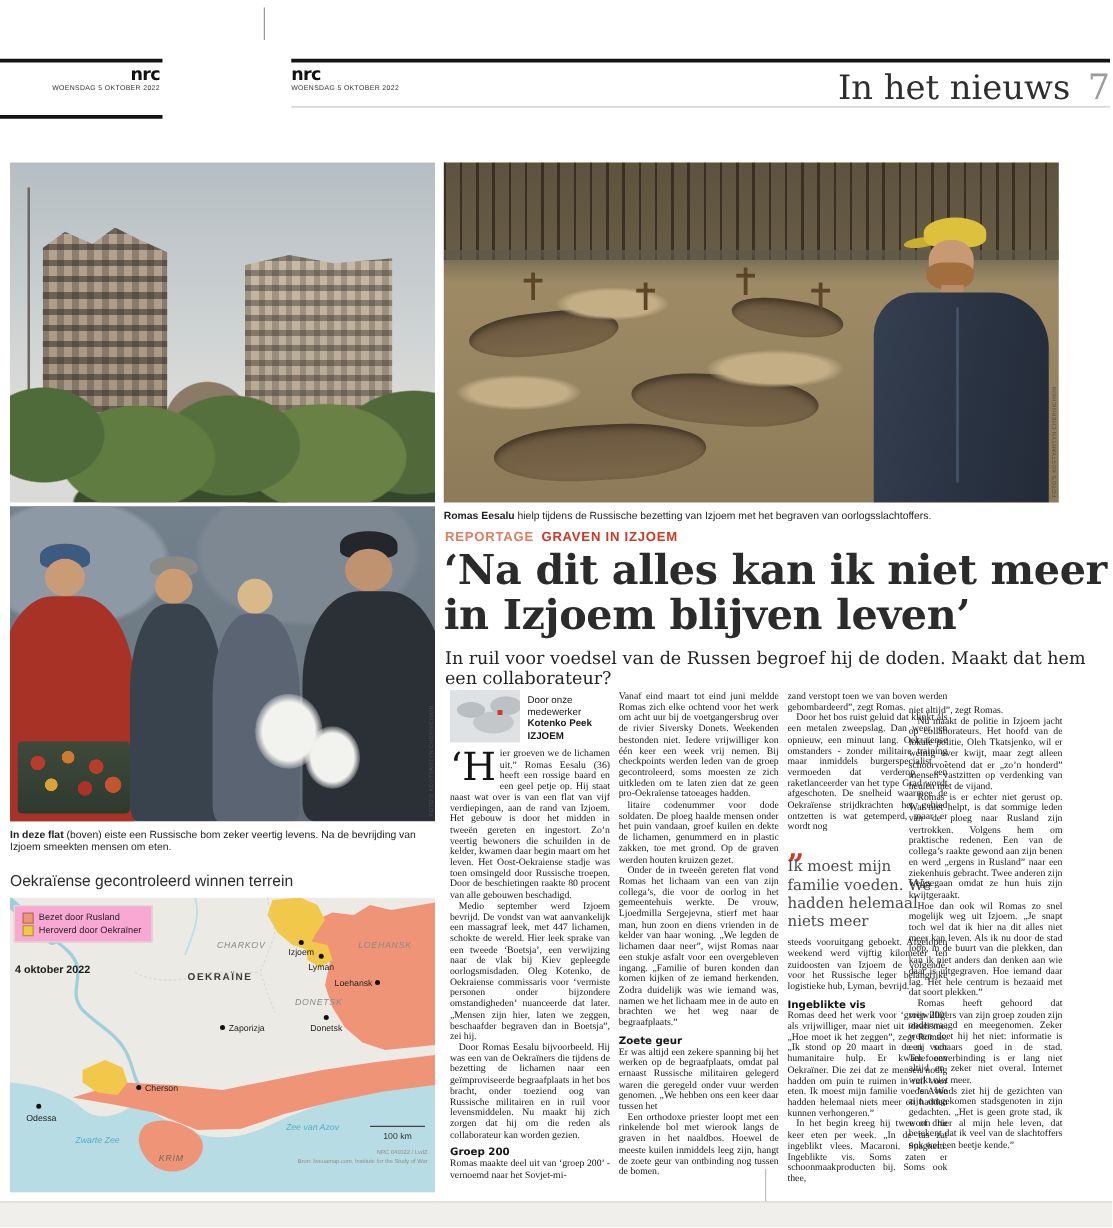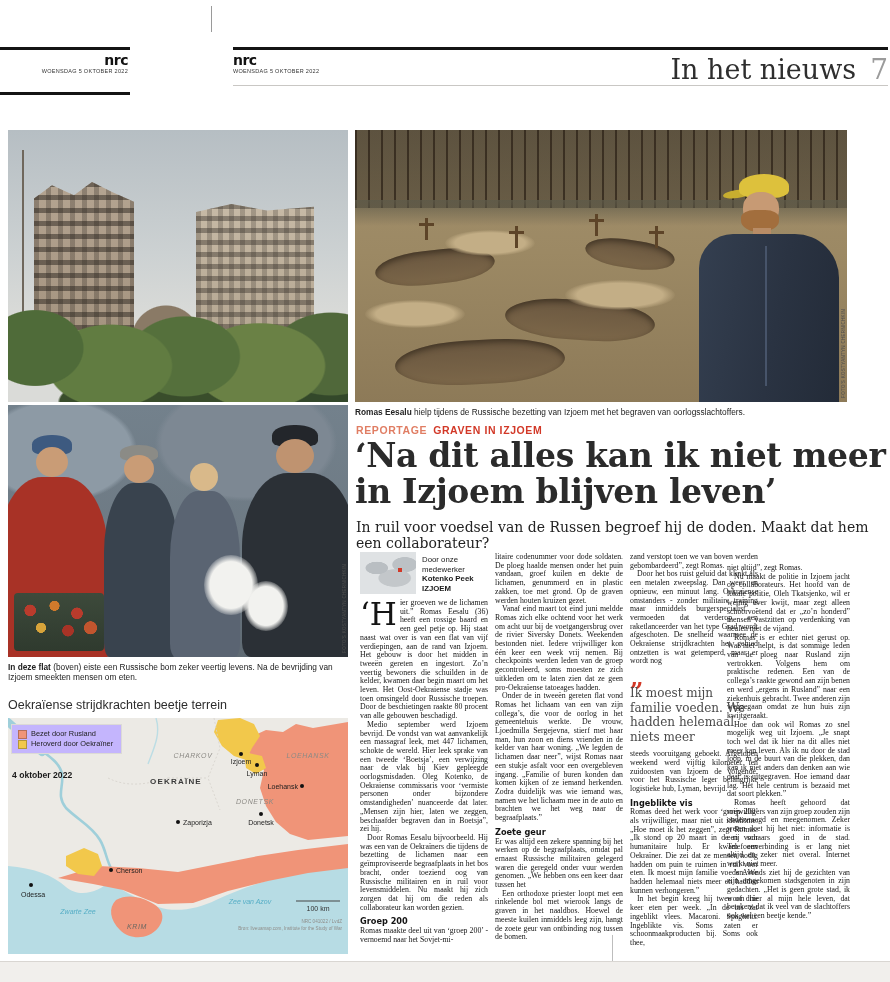--- a/index.html
+++ b/index.html
@@ -121,21 +121,21 @@
   .body-p + .body-p { text-indent:7px; }
   .dropcap { float:left; font-family:"DejaVu Serif",serif; font-size:31px; line-height:26px; padding:2px 3px 0 0; color:#141414; }
   .subhead { font-family:"DejaVu Sans",sans-serif; font-weight:bold; font-size:8.2px; margin-top:5px; margin-bottom:1px; }
   .pullquote { margin:7px 0 6px 0; }
   .pq-marks { font-family:"DejaVu Serif",serif; font-size:24px; line-height:10px; color:#d23827; font-weight:bold; display:block; height:13px; }
   .pq-text { font-family:"DejaVu Serif",serif; font-size:12px; line-height:14.5px; color:#4a4a4a; text-align:left; display:block; }
 
   
   .map-title { position:absolute; left:8px; top:698px; font-size:12.5px; color:#2d2d2d; }
   .map-wrap { position:absolute; left:8px; top:718px; width:340px; height:236px; }
-  .map-legend { position:absolute; left:3px; top:6px; background:#c4b5fd; border:1px solid #dcdad6; padding:4px 8px 4px 6px; z-index:5; }
+  .map-legend { position:absolute; left:3px; top:6px; background:#f9a8d4; border:1px solid #dcdad6; padding:4px 8px 4px 6px; z-index:5; }
   .legend-row { display:flex; align-items:center; gap:4px; font-size:7.4px; color:#222; line-height:10px; }
   .swatch { width:9px; height:9px; border:1px solid rgba(0,0,0,.25); flex:none; }
   .map-date { position:absolute; left:4px; top:52px; font-size:8.6px; font-weight:bold; z-index:5; }
 
   svg text { font-family:"Liberation Sans",sans-serif; }
   .t-region { font-size:7px; font-style:italic; fill:#8c8a85; letter-spacing:.6px; }
   .t-country{ font-size:8px; font-weight:bold; fill:#3a3a3a; letter-spacing:1.2px; }
   .t-city   { font-size:7px; fill:#1d1d1d; }
   .t-sea    { font-size:7px; font-style:italic; fill:#56aec6; }
   .t-krim   { font-size:7px; font-style:italic; fill:#6b6862; letter-spacing:.6px; }
@@ -254,22 +254,22 @@
 
 <div class="col col1">
   <p class="body-p"><span class="dropcap">‘H</span><span>ier groeven we de lichamen uit.” Romas Eesalu (36) heeft een rossige baard en een geel petje op. Hij staat naast wat over is van een flat van vijf verdiepingen, aan de rand van Izjoem. Het gebouw is door het midden in tweeën gereten en ingestort. Zo’n veertig bewoners die schuilden in de kelder, kwamen daar begin maart om het leven. Het Oost-Oekraiense stadje was toen omsingeld door Russische troepen. Door de beschietingen raakte 80 procent van alle gebouwen beschadigd.</span></p>
   <p class="body-p">Medio september werd Izjoem bevrijd. De vondst van wat aanvankelijk een massagraf leek, met 447 lichamen, schokte de wereld. Hier leek sprake van een tweede ‘Boetsja’, een verwijzing naar de vlak bij Kiev gepleegde oorlogsmisdaden. Oleg Kotenko, de Oekraiense commissaris voor ‘vermiste personen onder bijzondere omstandigheden’ nuanceerde dat later. „Mensen zijn hier, laten we zeggen, beschaafder begraven dan in Boetsja”, zei hij.</p>
   <p class="body-p">Door Romas Eesalu bijvoorbeeld. Hij was een van de Oekraïners die tijdens de bezetting de lichamen naar een geïmproviseerde begraafplaats in het bos bracht, onder toeziend oog van Russische militairen en in ruil voor levensmiddelen. Nu maakt hij zich zorgen dat hij om die reden als collaborateur kan worden gezien.</p>
   <h3 class="subhead">Groep 200</h3>
   <p class="body-p">Romas maakte deel uit van ‘groep 200’ - vernoemd naar het Sovjet-mi-</p>
 </div>
 
 <div class="col col2">
+  <p class="body-p">Vanaf eind maart tot eind juni meldde Romas zich elke ochtend voor het werk om acht uur bij de voetgangersbrug over de rivier Siversky Donets. Weekenden bestonden niet. Iedere vrijwilliger kon één keer een week vrij nemen. Bij checkpoints werden leden van de groep gecontroleerd, soms moesten ze zich uitkleden om te laten zien dat ze geen pro-Oekraïense tatoeages hadden.</p>
   <p class="body-p">litaire codenummer voor dode soldaten. De ploeg haalde mensen onder het puin vandaan, groef kuilen en dekte de lichamen, genummerd en in plastic zakken, toe met grond. Op de graven werden houten kruizen gezet.</p>
-  <p class="body-p">Vanaf eind maart tot eind juni meldde Romas zich elke ochtend voor het werk om acht uur bij de voetgangersbrug over de rivier Siversky Donets. Weekenden bestonden niet. Iedere vrijwilliger kon één keer een week vrij nemen. Bij checkpoints werden leden van de groep gecontroleerd, soms moesten ze zich uitkleden om te laten zien dat ze geen pro-Oekraïense tatoeages hadden.</p>
   <p class="body-p">Onder de in tweeën gereten flat vond Romas het lichaam van een van zijn collega’s, die voor de oorlog in het gemeentehuis werkte. De vrouw, Ljoedmilla Sergejevna, stierf met haar man, hun zoon en diens vrienden in de kelder van haar woning. „We legden de lichamen daar neer”, wijst Romas naar een stukje asfalt voor een overgebleven ingang. „Familie of buren konden dan komen kijken of ze iemand herkenden. Zodra duidelijk was wie iemand was, namen we het lichaam mee in de auto en brachten we het weg naar de begraafplaats.”</p>
   <h3 class="subhead">Zoete geur</h3>
   <p class="body-p">Er was altijd een zekere spanning bij het werken op de begraafplaats, omdat pal ernaast Russische militairen gelegerd waren die geregeld onder vuur werden genomen. „We hebben ons een keer daar tussen het</p>
   <p class="body-p">Een orthodoxe priester loopt met een rinkelende bol met wierook langs de graven in het naaldbos. Hoewel de meeste kuilen inmiddels leeg zijn, hangt de zoete geur van ontbinding nog tussen de bomen.</p>
 </div>
 
 <div class="col col3">
   <p class="body-p">zand verstopt toen we van boven werden gebombardeerd”, zegt Romas.</p>
   <p class="body-p">Door het bos ruist geluid dat klinkt als een metalen zweepslag. Dan weer, en opnieuw, een minuut lang. Oekraïense omstanders - zonder militaire training maar inmiddels burgerspecialist - vermoeden dat verderop een raketlanceerder van het type Grad wordt afgeschoten. De snelheid waarmee de Oekraïense strijdkrachten het gebied ontzetten is wat getemperd, maar er wordt nog</p>
   <div class="pullquote">
@@ -284,21 +284,21 @@
 
 <div class="col col4">
   <p class="body-p">niet altijd”, zegt Romas.</p>
   <p class="body-p">Nu maakt de politie in Izjoem jacht op collaborateurs. Het hoofd van de lokale politie, Oleh Tkatsjenko, wil er weinig over kwijt, maar zegt alleen schoorvoetend dat er „zo’n honderd” mensen vastzitten op verdenking van heulen met de vijand.</p>
   <p class="body-p">Romas is er echter niet gerust op. Wat niet helpt, is dat sommige leden van de ploeg naar Rusland zijn vertrokken. Volgens hem om praktische redenen. Een van de collega’s raakte gewond aan zijn benen en werd „ergens in Rusland” naar een ziekenhuis gebracht. Twee anderen zijn weggegaan omdat ze hun huis zijn kwijtgeraakt.</p>
   <p class="body-p">Hoe dan ook wil Romas zo snel mogelijk weg uit Izjoem. „Je snapt toch wel dat ik hier na dit alles niet meer kan leven. Als ik nu door de stad loop, in de buurt van die plekken, dan kan ik niet anders dan denken aan wie daar is uitgegraven. Hoe iemand daar lag. Het hele centrum is bezaaid met dat soort plekken.”</p>
   <p class="body-p">Romas heeft gehoord dat vrijwilligers van zijn groep zouden zijn ondervraagd en meegenomen. Zeker weten doet hij het niet: informatie is een schaars goed in de stad. Telefoonverbinding is er lang niet altijd en zeker niet overal. Internet werkt niet meer.</p>
   <p class="body-p">’s Avonds ziet hij de gezichten van zijn omgekomen stadsgenoten in zijn gedachten. „Het is geen grote stad, ik woon hier al mijn hele leven, dat betekent dat ik veel van de slachtoffers ook wel een beetje kende.”</p>
 </div>
 
-<div class="map-title">Oekraïense strijdkrachten beetje terrein</div>
+<div class="map-title">Oekraïense gecontroleerd winnen terrein</div>
 <div class="map-wrap">
   <div class="map-legend">
     <div class="legend-row">
       <span class="swatch" style="background:#f09478;"></span>
       <span>Bezet door Rusland</span>
     </div>
     <div class="legend-row">
       <span class="swatch" style="background:#f2c84b;"></span>
       <span>Heroverd door Oekraïner</span>
     </div>

